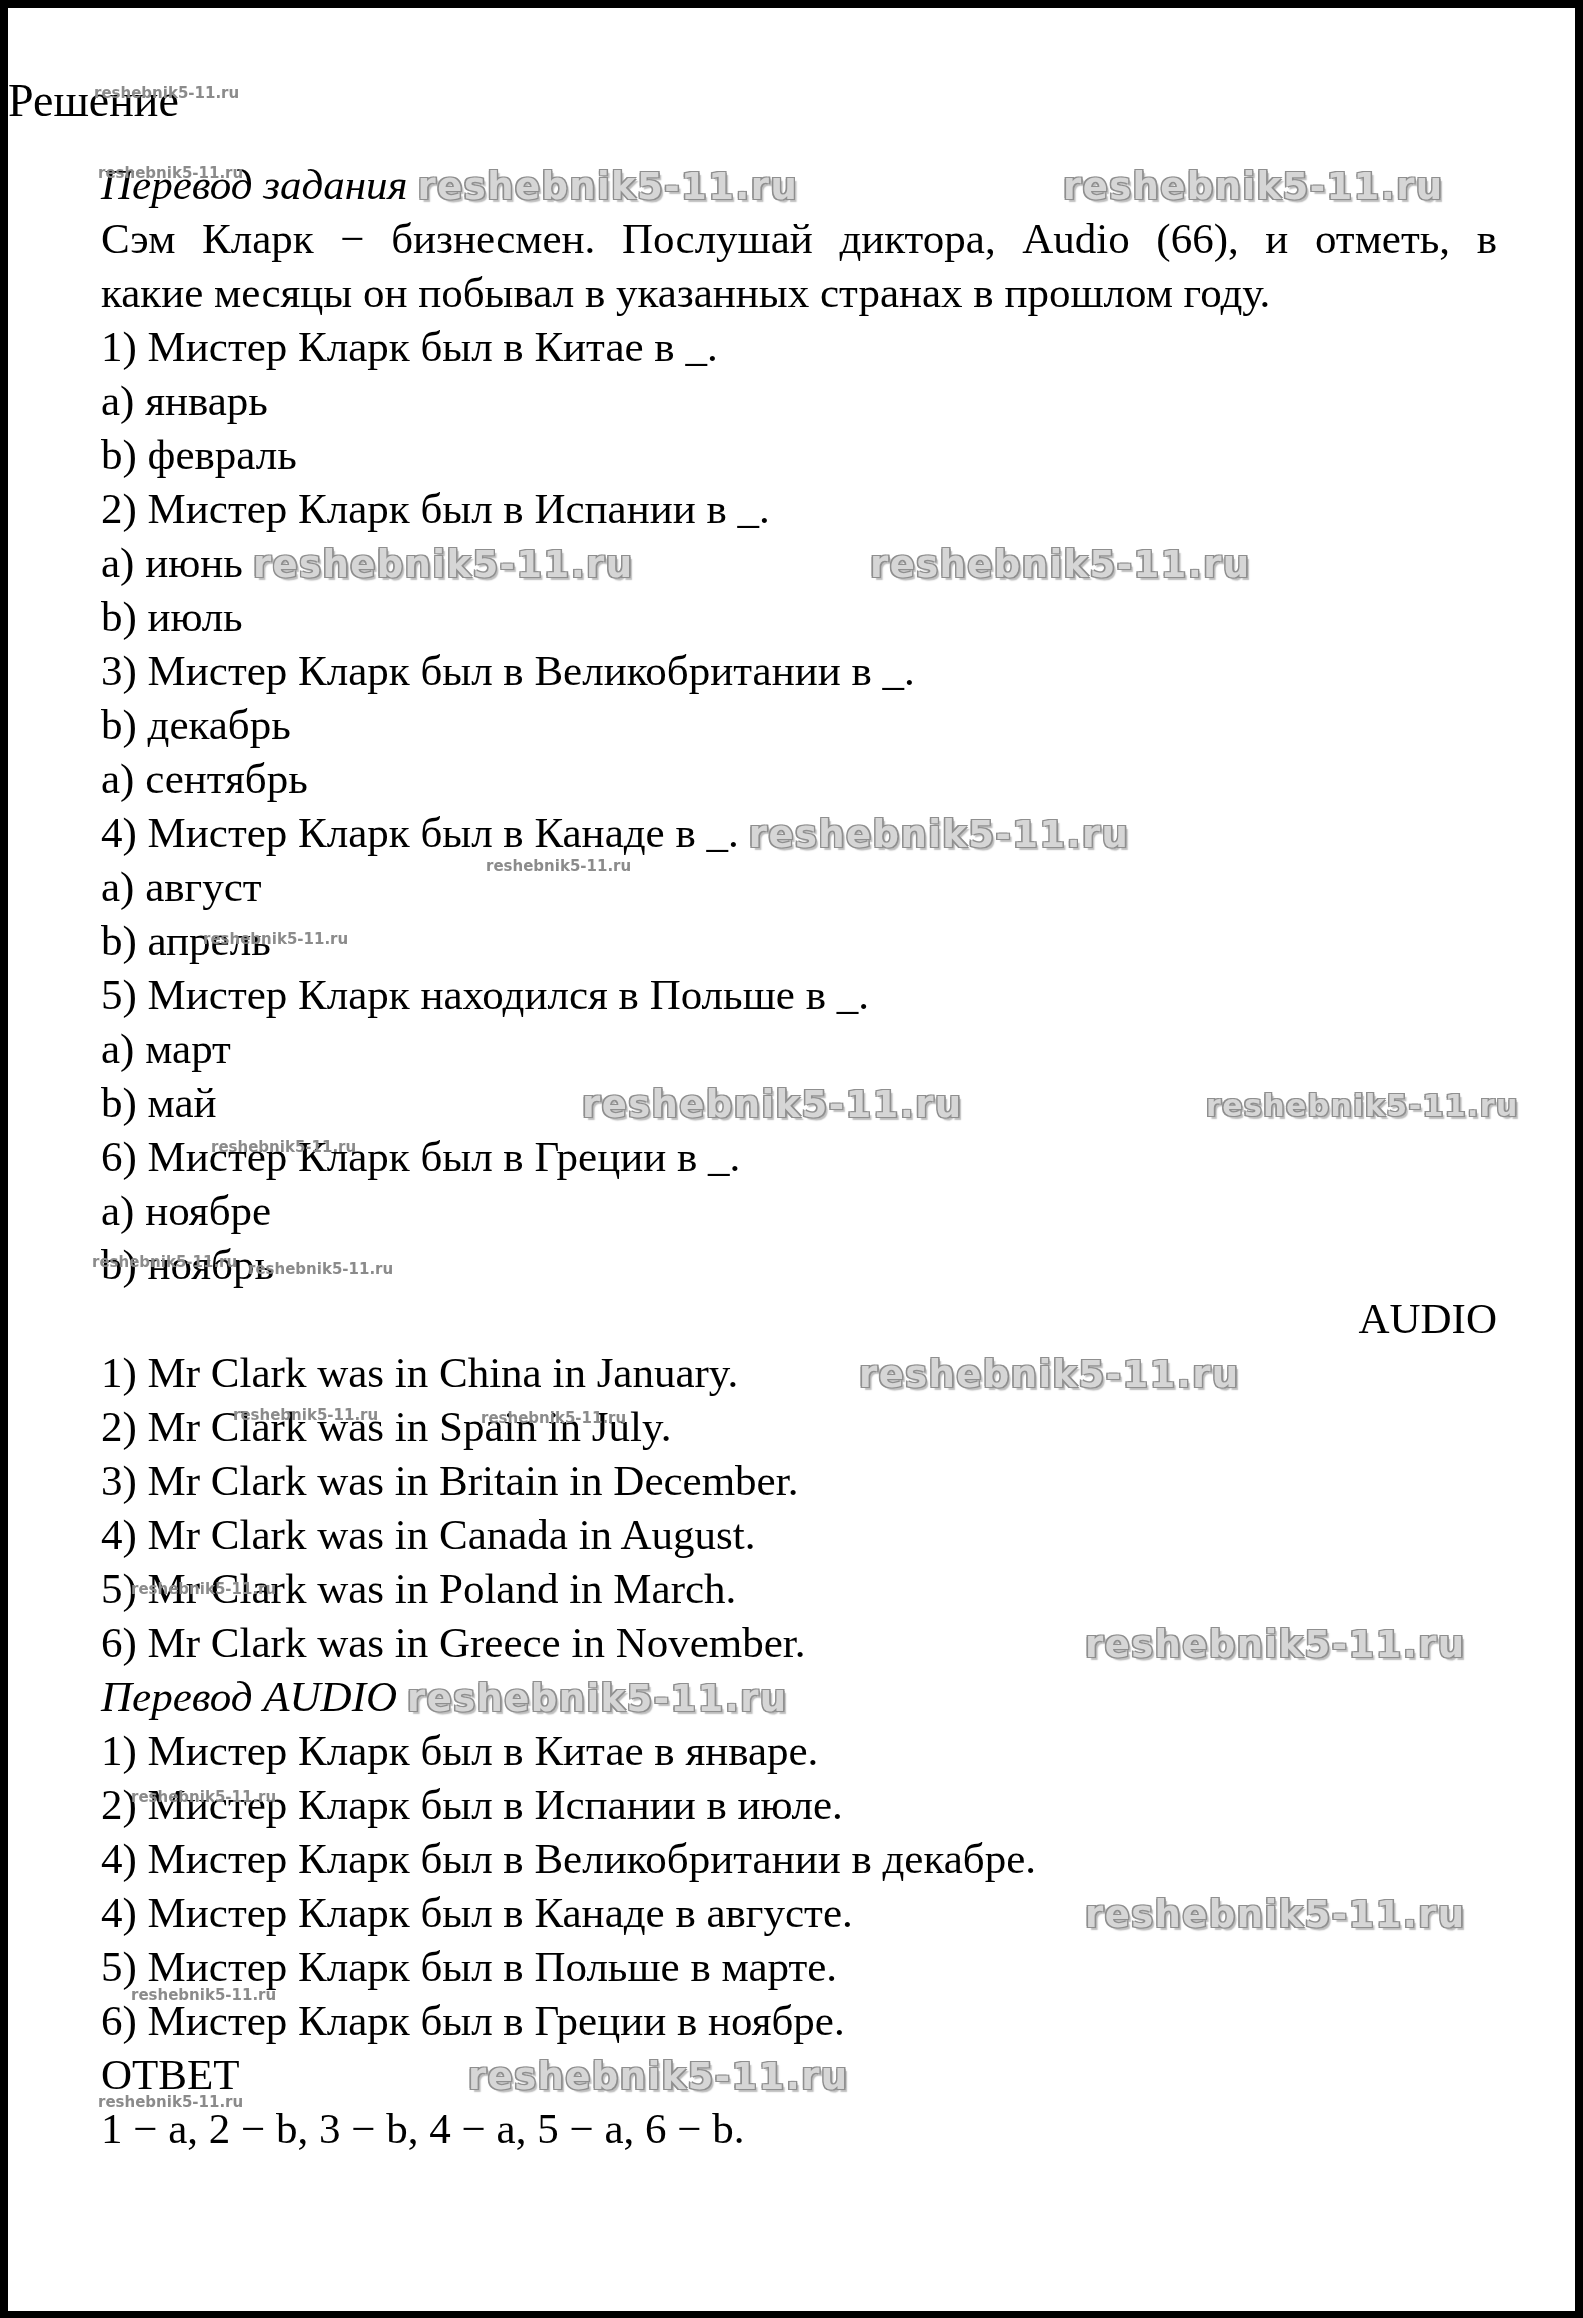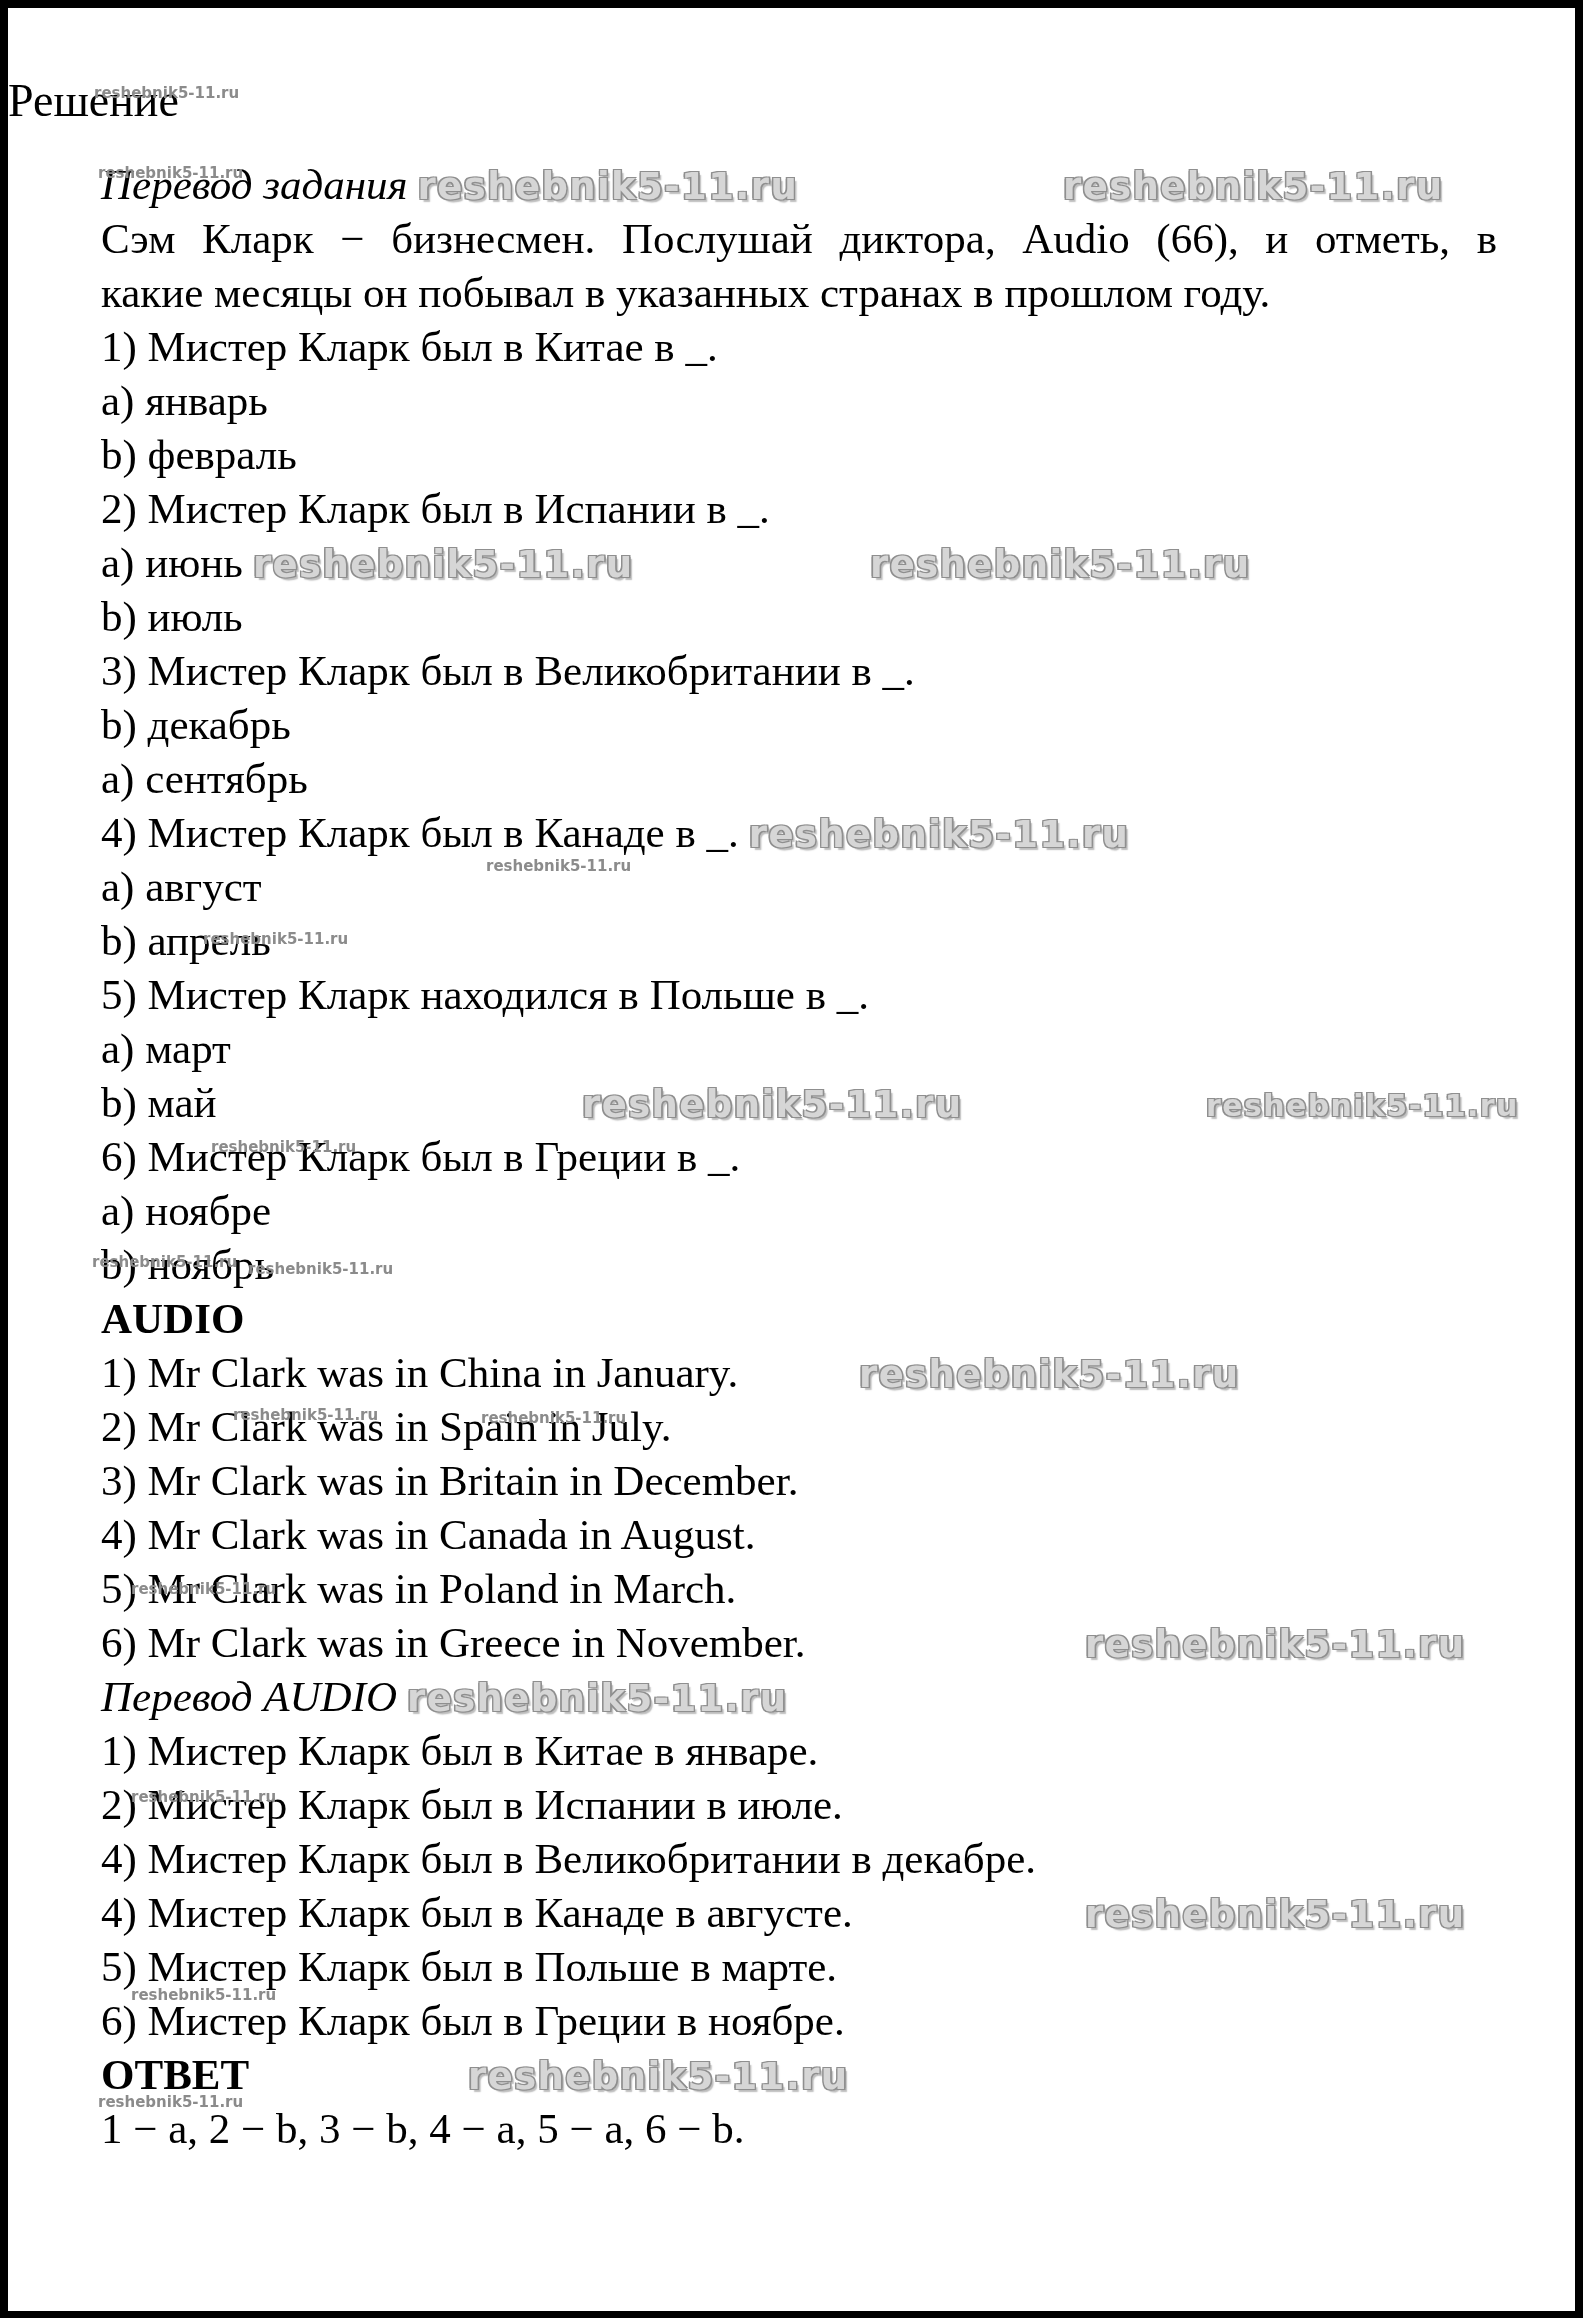--- a/index.html
+++ b/index.html
@@ -30,21 +30,21 @@
     height:54px;
     line-height:54px;
     font-size:43px;
     white-space:nowrap;
   }
   .para-justify {
     height:54px; line-height:54px; font-size:43px;
     text-align:justify; text-align-last:justify;
     white-space:nowrap;
   }
-  .bold { font-weight:bold; }
+  .bold { font-weight:normal;text-align:right; }
   .bi { font-weight:normal; font-style:italic;margin-top:8px; }
   
   .wm {
     font-family:"DejaVu Sans", sans-serif;
     font-weight:800;
     font-size:37px;
     letter-spacing:1.4px;
     color:#d6d6d6;
     text-shadow:
       -1.4px -1.4px 0 #8f8f8f, 1.4px -1.4px 0 #8f8f8f,

